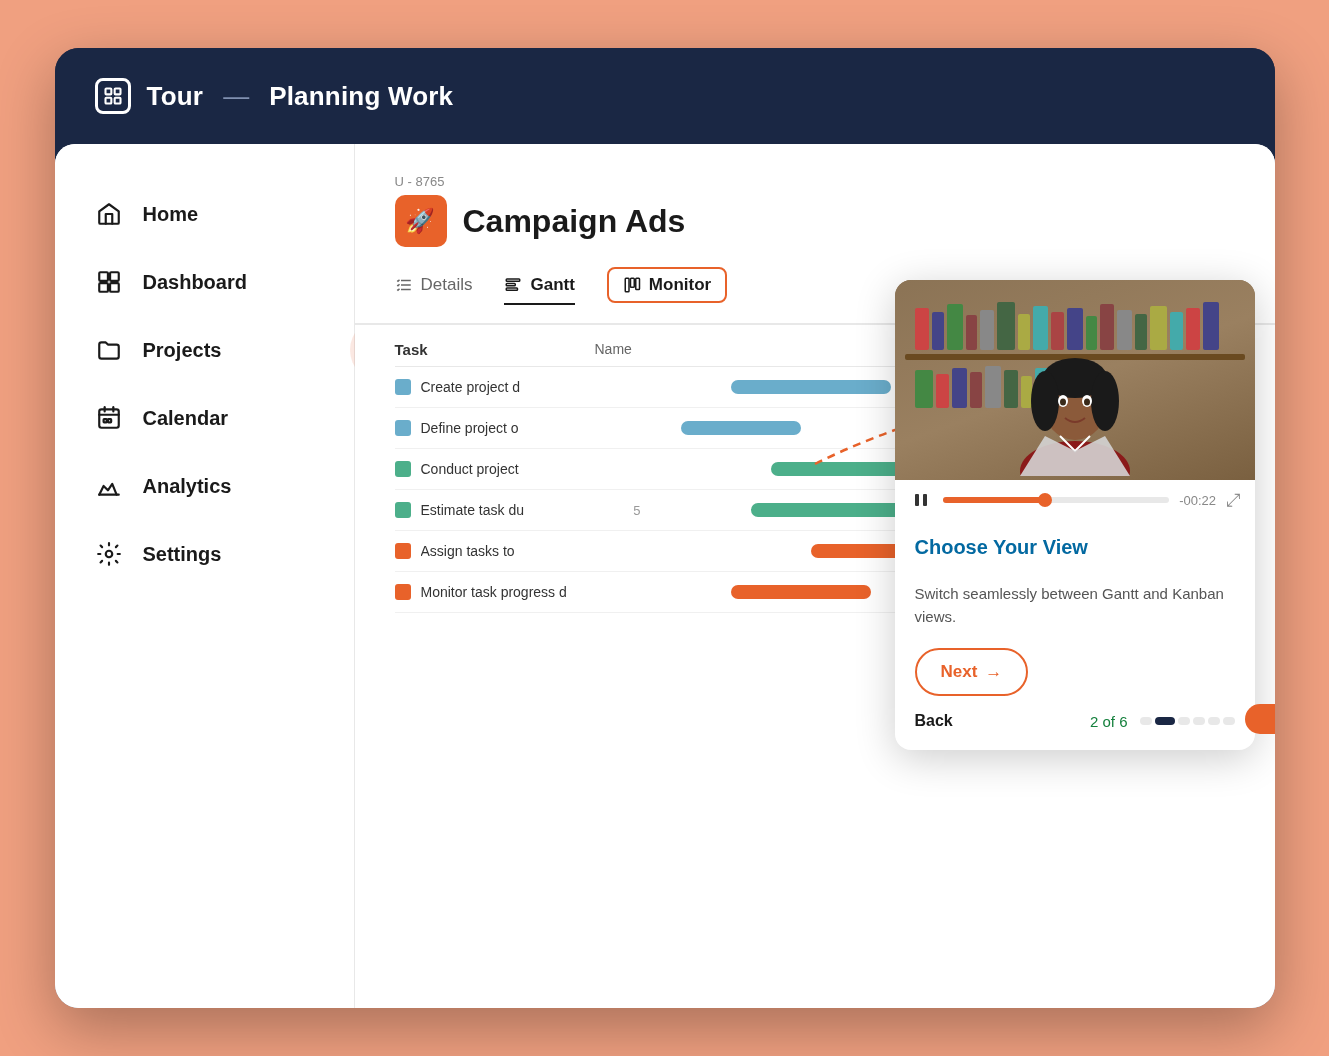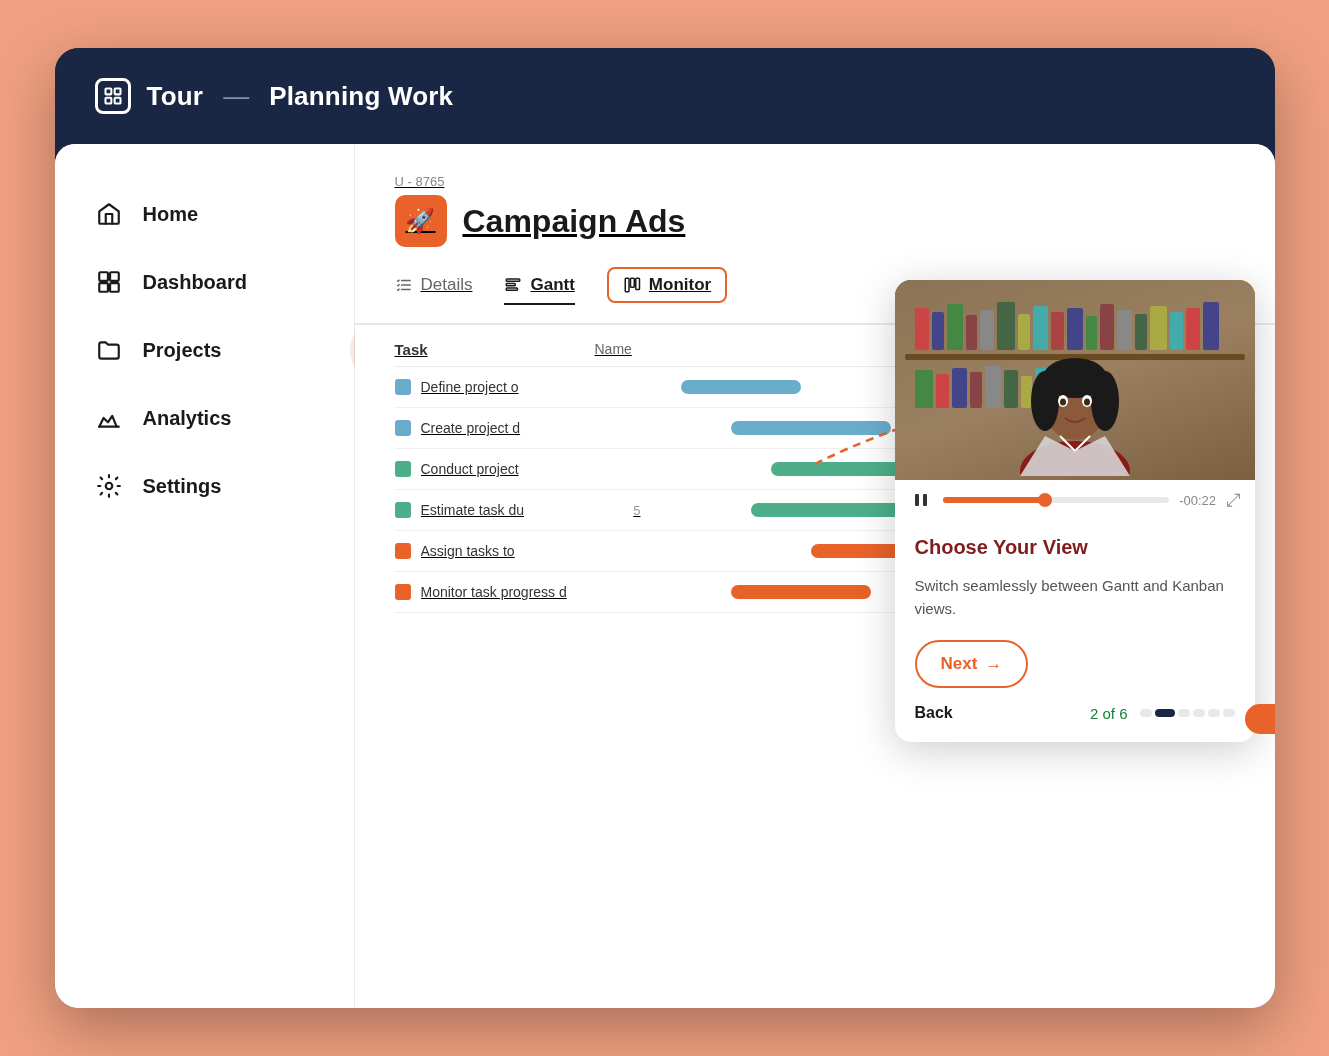--- a/index.html
+++ b/index.html
@@ -116,21 +116,20 @@
       background: #e6643c;
     }
     
     .content-area {
       flex: 1;
       background: #ffffff;
       display: flex;
       flex-direction: column;
       position: relative;
       overflow: hidden;
-      text-decoration: underline;
     }
     .content-header {
       padding: 30px 40px 20px 40px;
       border-bottom: 2px solid #e8e8e8;
     }
     .project-id {
       font-size: 13px;
       color: #888;
       margin-bottom: 6px;
       font-weight: 400;
@@ -321,22 +320,22 @@
       font-size: 18px;
       color: #888;
       cursor: pointer;
     }
     .tooltip-body {
       padding: 16px 20px 20px 20px;
     }
     .tooltip-heading {
       font-size: 20px;
       font-weight: 700;
-      color: #7f1d1d;
-      margin-bottom: 16px;
+      color: #0369a1;
+      margin-bottom: 24px;
     }
     .tooltip-desc {
       font-size: 15px;
       color: #555;
       line-height: 1.5;
       margin-bottom: 20px;
     }
     .tooltip-footer {
       display: flex;
       align-items: center;
@@ -447,20 +446,33 @@
           </svg>
         </span>
         <span class="item-label">Projects</span>
         <div class="project-dot-area">
           <div class="project-dot-outer">
             <div class="project-dot-inner"></div>
           </div>
         </div>
       </div>
 
+      <div class="sidebar-item">
+        <span class="item-icon">
+          <svg width="26" height="26" viewBox="0 0 24 24" fill="none" stroke="#1a1a1a" stroke-width="2" stroke-linecap="round" stroke-linejoin="round">
+            <rect x="3" y="4" width="18" height="17" rx="2"></rect>
+            <line x1="3" y1="9" x2="21" y2="9"></line>
+            <line x1="8" y1="2" x2="8" y2="6"></line>
+            <line x1="16" y1="2" x2="16" y2="6"></line>
+            <rect x="7" y="13" width="3" height="3" rx="0.5"></rect>
+            <rect x="11" y="13" width="3" height="3" rx="0.5"></rect>
+          </svg>
+        </span>
+        <span class="item-label">Calendar</span>
+      </div>
 
       <div class="sidebar-item">
         <span class="item-icon">
           <svg width="26" height="26" viewBox="0 0 24 24" fill="none" stroke="#1a1a1a" stroke-width="2" stroke-linecap="round" stroke-linejoin="round">
             <path d="M3 20l4-8 4 4 4-6 4 10"></path>
             <line x1="3" y1="20" x2="21" y2="20"></line>
           </svg>
         </span>
         <span class="item-label">Analytics</span>
       </div>
@@ -520,33 +532,33 @@
           <div class="col-task">Task</div>
           <div class="col-name">Name</div>
           <div class="col-num"></div>
           <div class="col-bar"></div>
         </div>
 
         <div class="task-rows">
 
           <div class="task-row">
             <div class="task-color-dot" style="background:#6aadcb;"></div>
+            <div class="task-name-text">Create project d</div>
+            <div class="col-num"></div>
+            <div class="gantt-bar-area">
+              <div class="gantt-bar" style="background:#6aadcb;width:160px;margin-left:60px;"></div>
+            </div>
+          </div>
+
+          <div class="task-row">
+            <div class="task-color-dot" style="background:#6aadcb;"></div>
             <div class="task-name-text">Define project o</div>
             <div class="col-num"></div>
             <div class="gantt-bar-area">
               <div class="gantt-bar" style="background:#6aadcb;width:120px;margin-left:10px;"></div>
-            </div>
-          </div>
-
-          <div class="task-row">
-            <div class="task-color-dot" style="background:#6aadcb;"></div>
-            <div class="task-name-text">Create project d</div>
-            <div class="col-num"></div>
-            <div class="gantt-bar-area">
-              <div class="gantt-bar" style="background:#6aadcb;width:160px;margin-left:60px;"></div>
             </div>
           </div>
 
           <div class="task-row">
             <div class="task-color-dot" style="background:#4caf8a;"></div>
             <div class="task-name-text">Conduct project</div>
             <div class="col-num"></div>
             <div class="gantt-bar-area">
               <div class="gantt-bar" style="background:#4caf8a;width:140px;margin-left:100px;"></div>
             </div>

